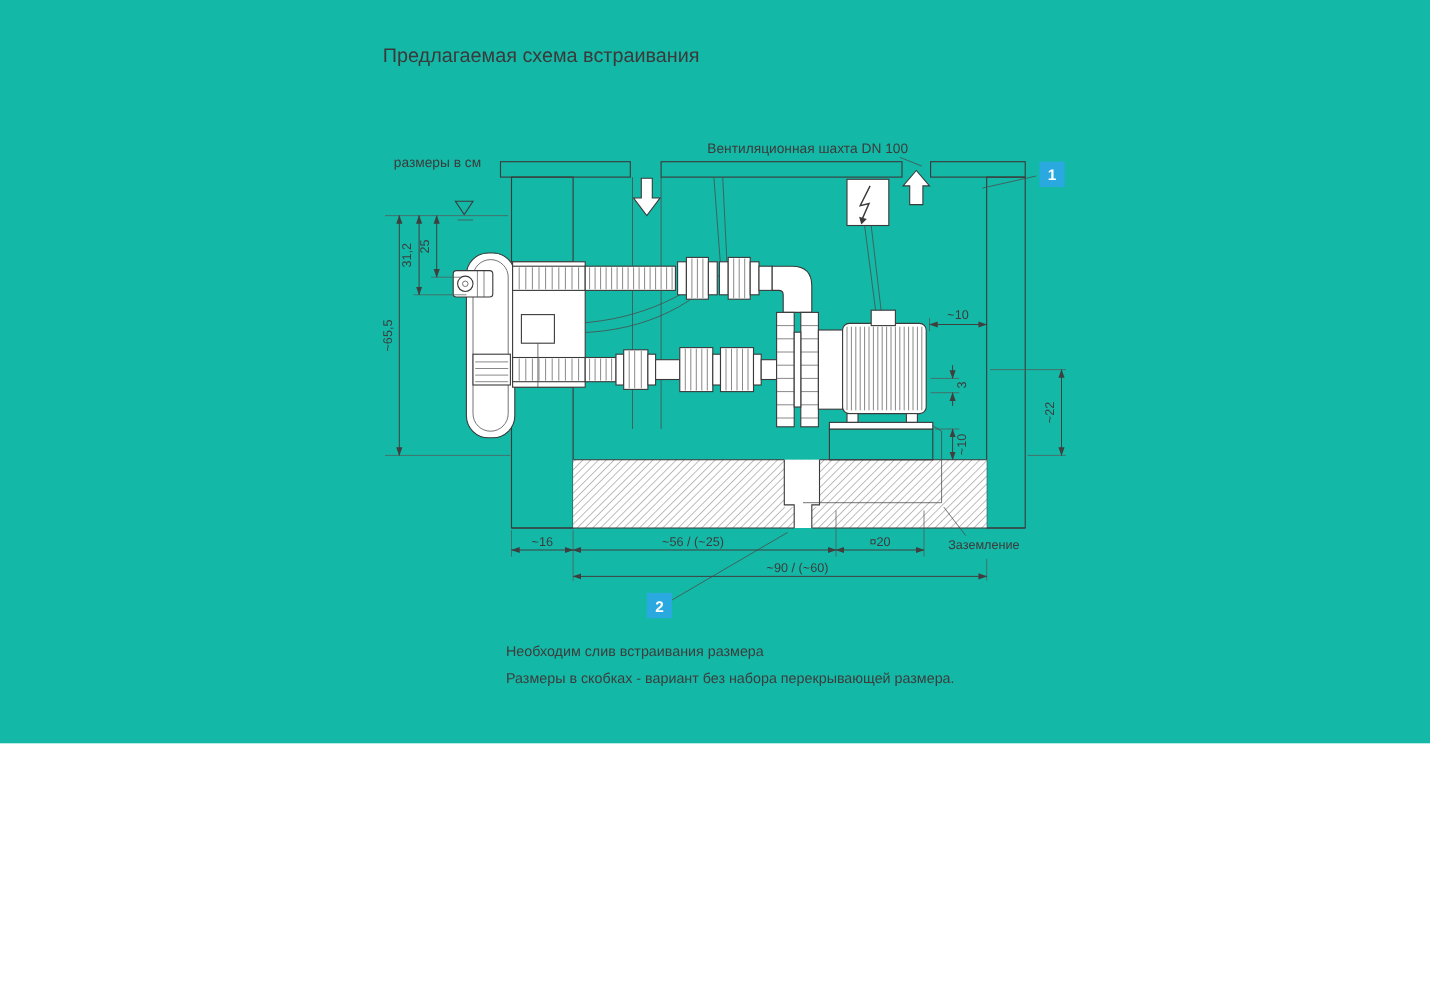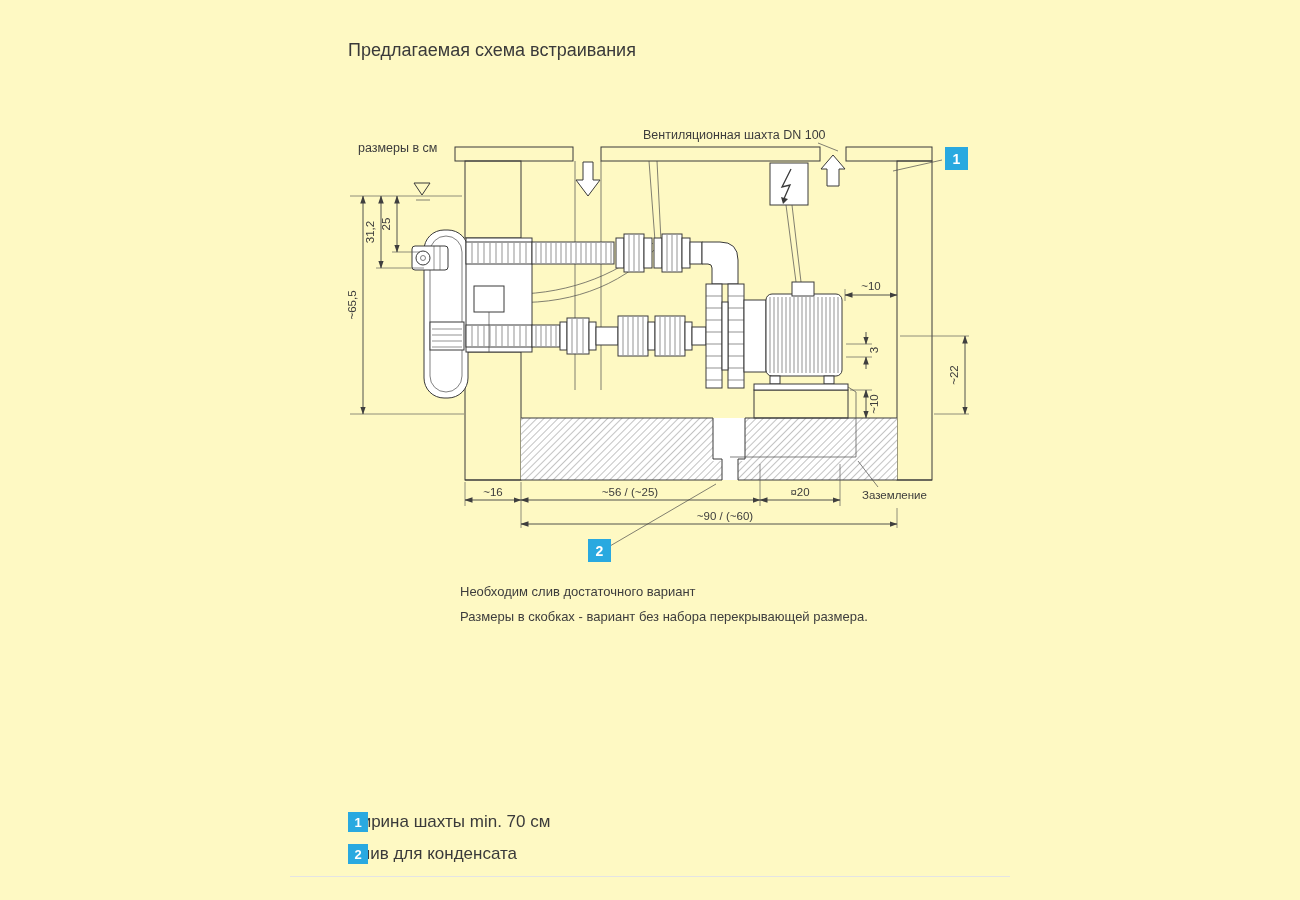--- a/index.html
+++ b/index.html
@@ -1,16 +1,16 @@
 <!DOCTYPE html>
 <html><head>
 <meta charset="utf-8">
 <style>
   html,body{margin:0;padding:0;background:#fff;}
-  .page{position:relative;width:1300px;height:900px;background:#fef9c3;overflow:hidden;
+  .page{position:relative;width:1300px;height:676px;background:#14b8a6;overflow:hidden;
         font-family:"Liberation Sans",sans-serif;color:#3c3c3c;}
   .title{position:absolute;left:348px;top:40px;font-size:18px;font-weight:500;color:#3a3a3a;}
   .diagram-wrap{position:absolute;left:340px;top:120px;width:640px;height:520px;}
   .badge{position:absolute;display:flex;align-items:center;justify-content:center;
          background:#29a9e0;color:#fff;font-weight:700;}
   .badge-diagram{width:23px;height:23px;font-size:14px;}
   .badge-legend{width:20px;height:20px;font-size:13px;flex:0 0 20px;}
   .note{position:absolute;left:460px;font-size:13px;color:#3d3d3d;}
   .legend-row{position:absolute;left:348px;display:flex;align-items:center;gap:9px;}
   .legend-label{font-size:17px;color:#3a3a3a;}
@@ -203,21 +203,21 @@
       <text class="lbl" x="630" y="496" text-anchor="middle">~56 / (~25)</text>
       <text class="lbl" x="800" y="496" text-anchor="middle">¤20</text>
       <text class="lbl" x="725" y="520" text-anchor="middle">~90 /  (~60)</text>
       <text class="lbl" x="862" y="499">Заземление</text>
     </svg>
   </div>
 
   <div class="badge badge-diagram" style="left:945px;top:147px;">1</div>
   <div class="badge badge-diagram" style="left:588px;top:539px;">2</div>
 
-  <div class="note" style="top:584px;">Необходим слив достаточного вариант</div>
+  <div class="note" style="top:584px;">Необходим слив встраивания размера</div>
   <div class="note" style="top:609px;">Размеры в скобках - вариант без набора перекрывающей размера.</div>
 
   <div class="legend-row" style="top:812px;">
     <div class="badge badge-legend">1</div>
     <div class="legend-label">ширина шахты min. 70 см</div>
   </div>
   <div class="legend-row" style="top:844px;">
     <div class="badge badge-legend">2</div>
     <div class="legend-label">Слив для конденсата</div>
   </div>

